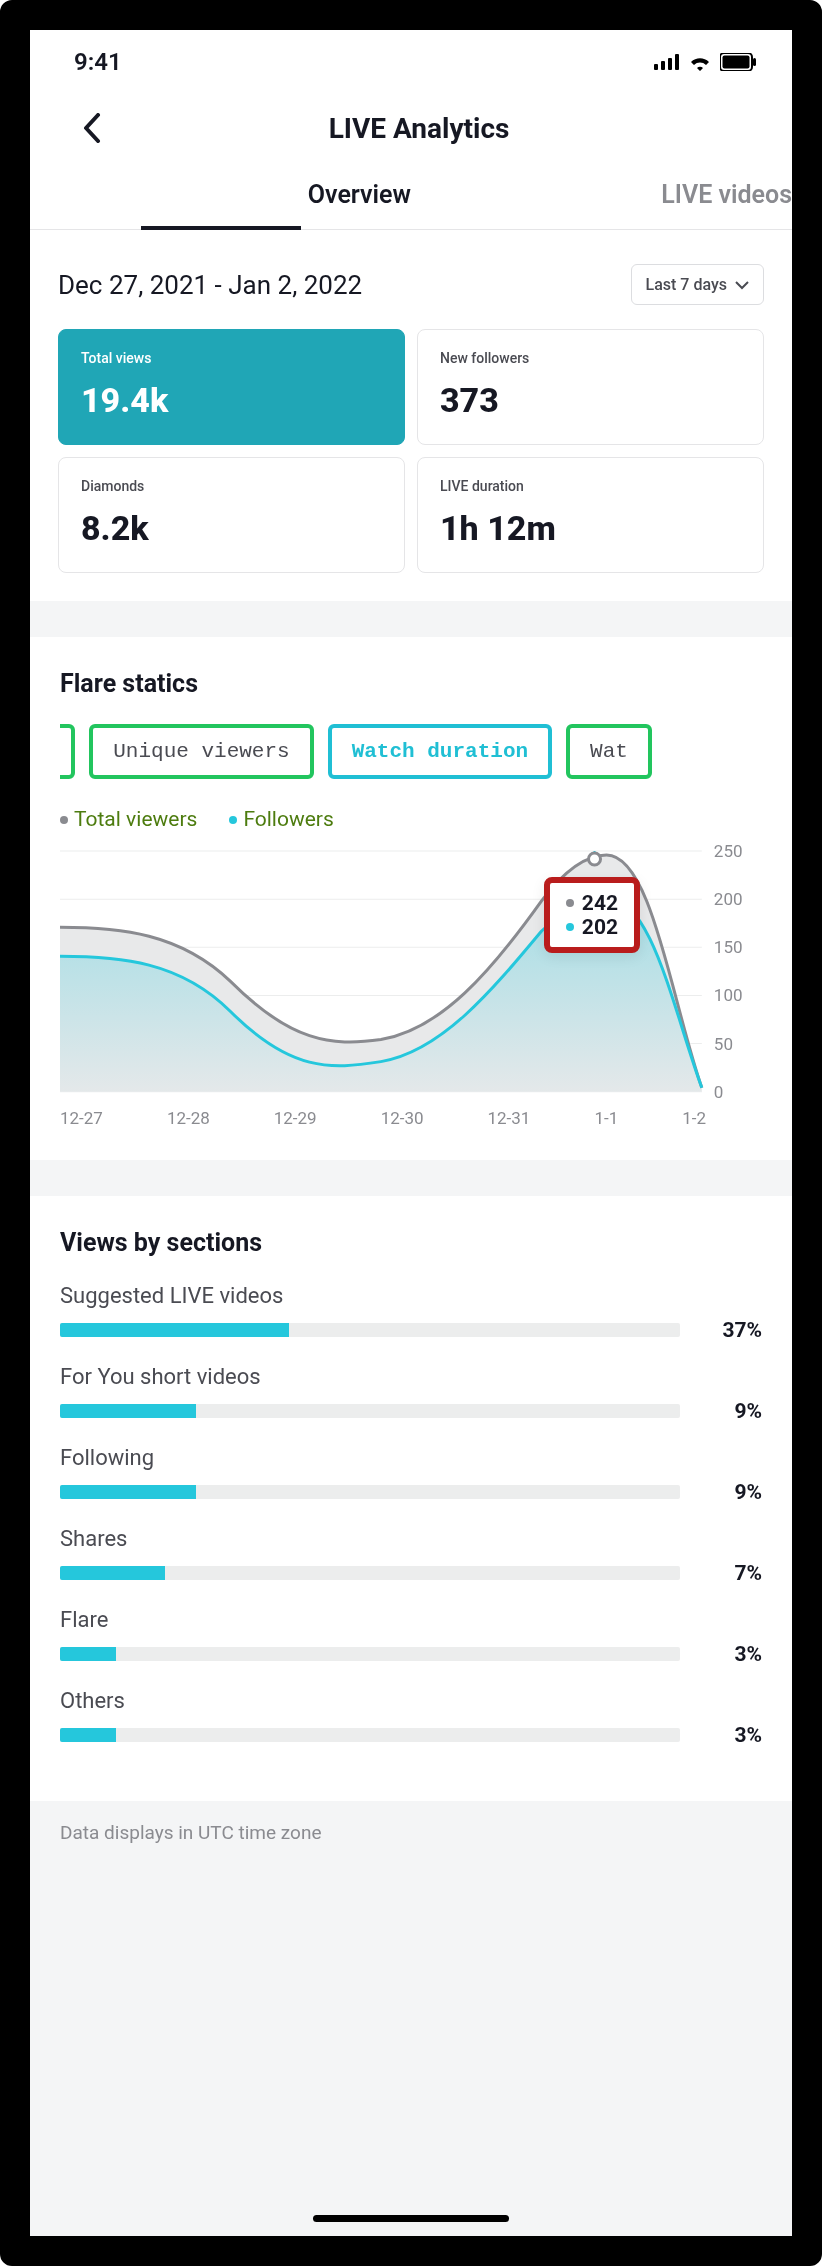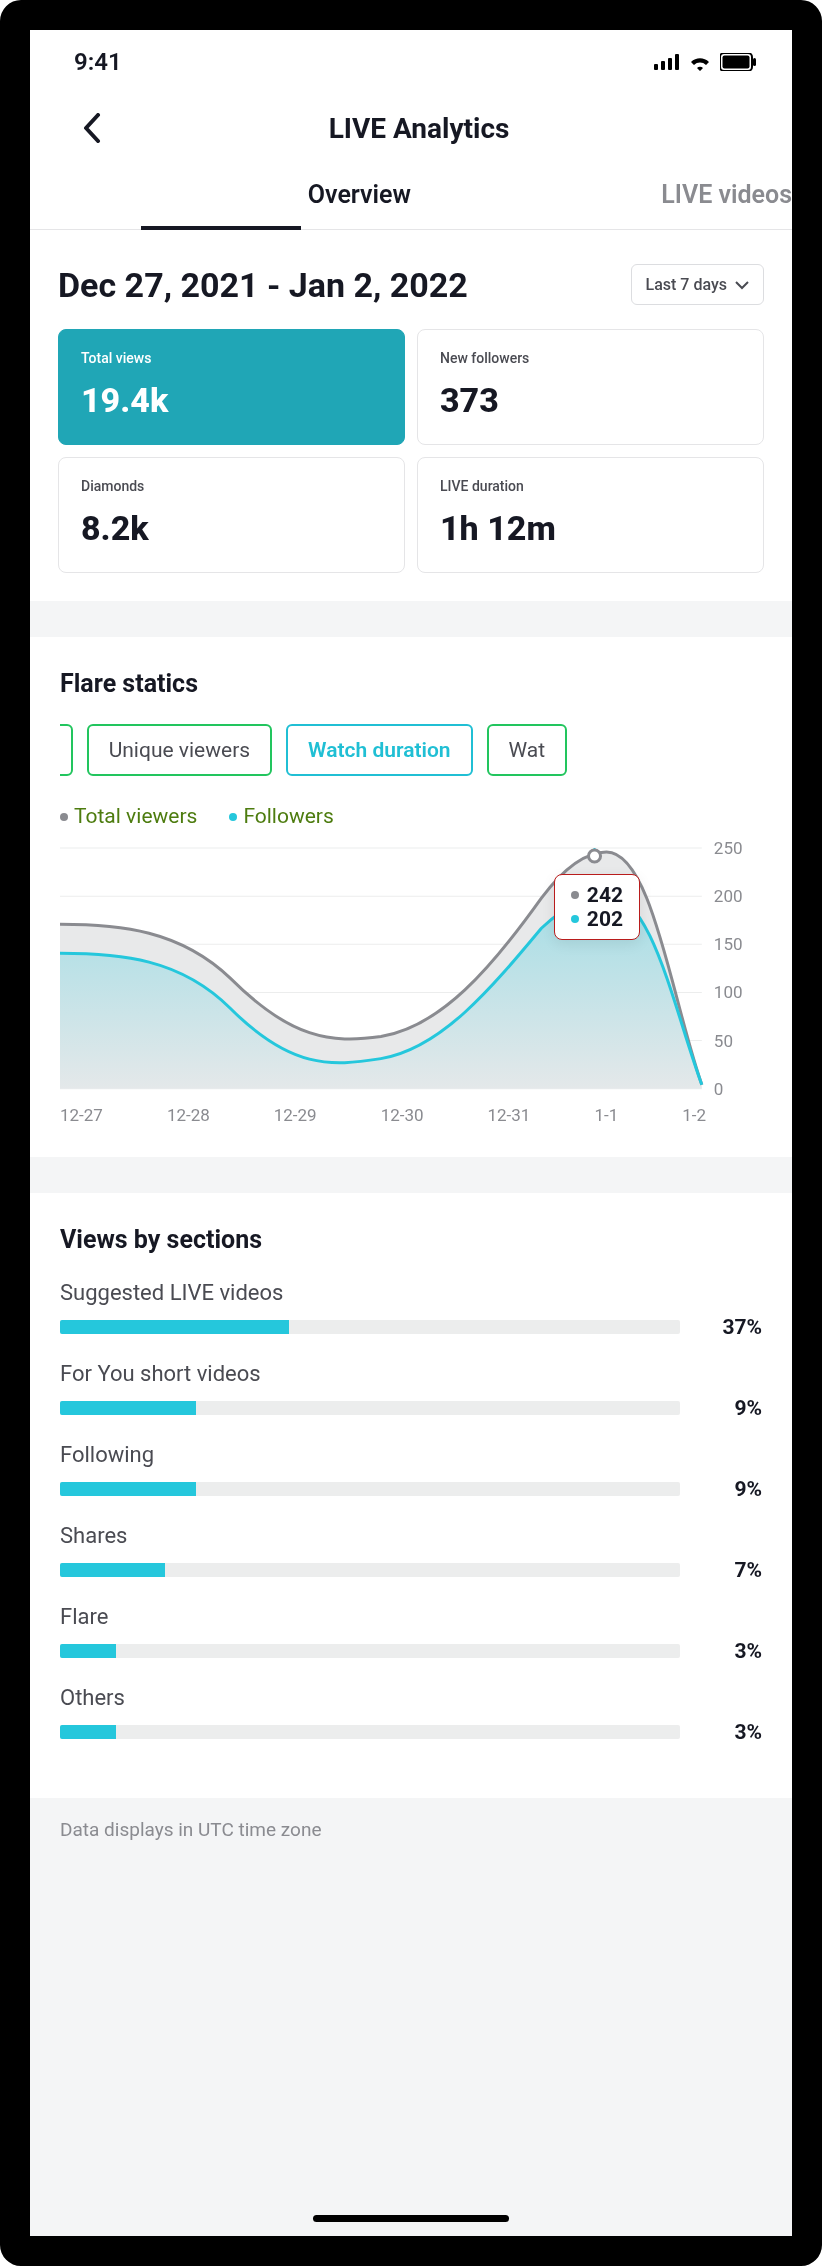--- a/index.html
+++ b/index.html
@@ -7,21 +7,21 @@
   body {
     font-family: -apple-system, BlinkMacSystemFont, "Segoe UI", Roboto, Helvetica, Arial, sans-serif;
     width: 822px;
     height: 2266px;
     position: relative;
     color: #161823;
   }
   .device-frame {
     position: absolute; inset: 0;
     border: 30px solid #000;
-    border-radius: 21px;
+    border-radius: 12px;
     overflow: hidden;
     background: #fff;
   }
   .screen {
     position: absolute; inset: 0;
     background: #fff;
     display: flex; flex-direction: column;
   }
   
   .status-bar {
@@ -58,21 +58,21 @@
     content: ""; position: absolute; left: 50%; transform: translateX(-50%);
     bottom: -1px; height: 4px; width: 160px; background: #161823;
   }
 
   
   .content { padding: 0; }
   .date-row {
     display: flex; align-items: center; justify-content: space-between;
     padding: 34px 28px 24px;
   }
-  .date-range { font-size: 34px; font-weight: 700; }
+  .date-range { font-size: 26px; font-weight: 400; }
   .range-select {
     border: 1px solid #dcdde0; border-radius: 6px;
     padding: 10px 14px; font-size: 16px; color: #4a4b52;
     display: flex; align-items: center; gap: 8px; font-weight: 500; justify-content: flex-end;
   }
 
   
   .stat-grid {
     display: grid; grid-template-columns: 1fr 1fr; gap: 12px;
     padding: 0 28px 28px;
@@ -93,41 +93,41 @@
 
   
   .panel { background: #fff; padding: 32px 30px; }
   .panel-title { font-size: 25px; font-weight: 700; margin-bottom: 26px; }
 
   
   .chip-row {
     display: flex; gap: 14px; overflow: hidden; margin-bottom: 28px;
   }
   .chip {
-    border: 2px solid #22c55e; border-radius: 6px;
-    padding: 12px 20px; font-size: 21px; color: #4a4b52; white-space: nowrap;
+    border: 4px solid #22c55e; border-radius: 6px;
+    padding: 12px 20px; font-size: 21px; color: #4a4b52; white-space: nowrap; font-family: Liberation Mono, monospace;
   }
   .chip.selected { border-color: #20bfd4; color: #20bfd4; font-weight: 600; }
 
   
   .legend { display: flex; gap: 32px; font-size: 21px; color: #4d7c0f; margin-bottom: 10px; }
   .legend .dot { display: inline-block; width: 8px; height: 8px; border-radius: 50%; margin-right: 6px; vertical-align: middle; }
   .dot-grey { background: #8a8b90; }
   .dot-teal { background: #25c7dc; }
 
   
   .chart-wrap { position: relative; }
   .chart-svg { width: 100%; height: auto; display: block; }
   .x-ticks {
     display: flex; justify-content: space-between; font-size: 17px; color: #8a8b90;
     padding-right: 56px; margin-top: 6px;
   }
   .tooltip {
     position: absolute; top: 36px; right: 122px;
-    background: #fff; border: 1px solid #b91c1c; border-radius: 8px;
+    background: #fff; border: 6px solid #b91c1c; border-radius: 8px;
     box-shadow: 0 4px 14px rgba(0,0,0,0.08);
     padding: 8px 16px; font-size: 21px; font-weight: 700;
   }
   .tooltip .row { display: flex; align-items: center; gap: 8px; }
   .tooltip .dot { width: 8px; height: 8px; border-radius: 50%; display: inline-block; }
 
   
   .vbs-row { margin-bottom: 22px; }
   .vbs-row .name { font-size: 22px; color: #4a4b52; margin-bottom: 10px; }
   .vbs-bar-row { display: flex; align-items: center; gap: 18px; }

